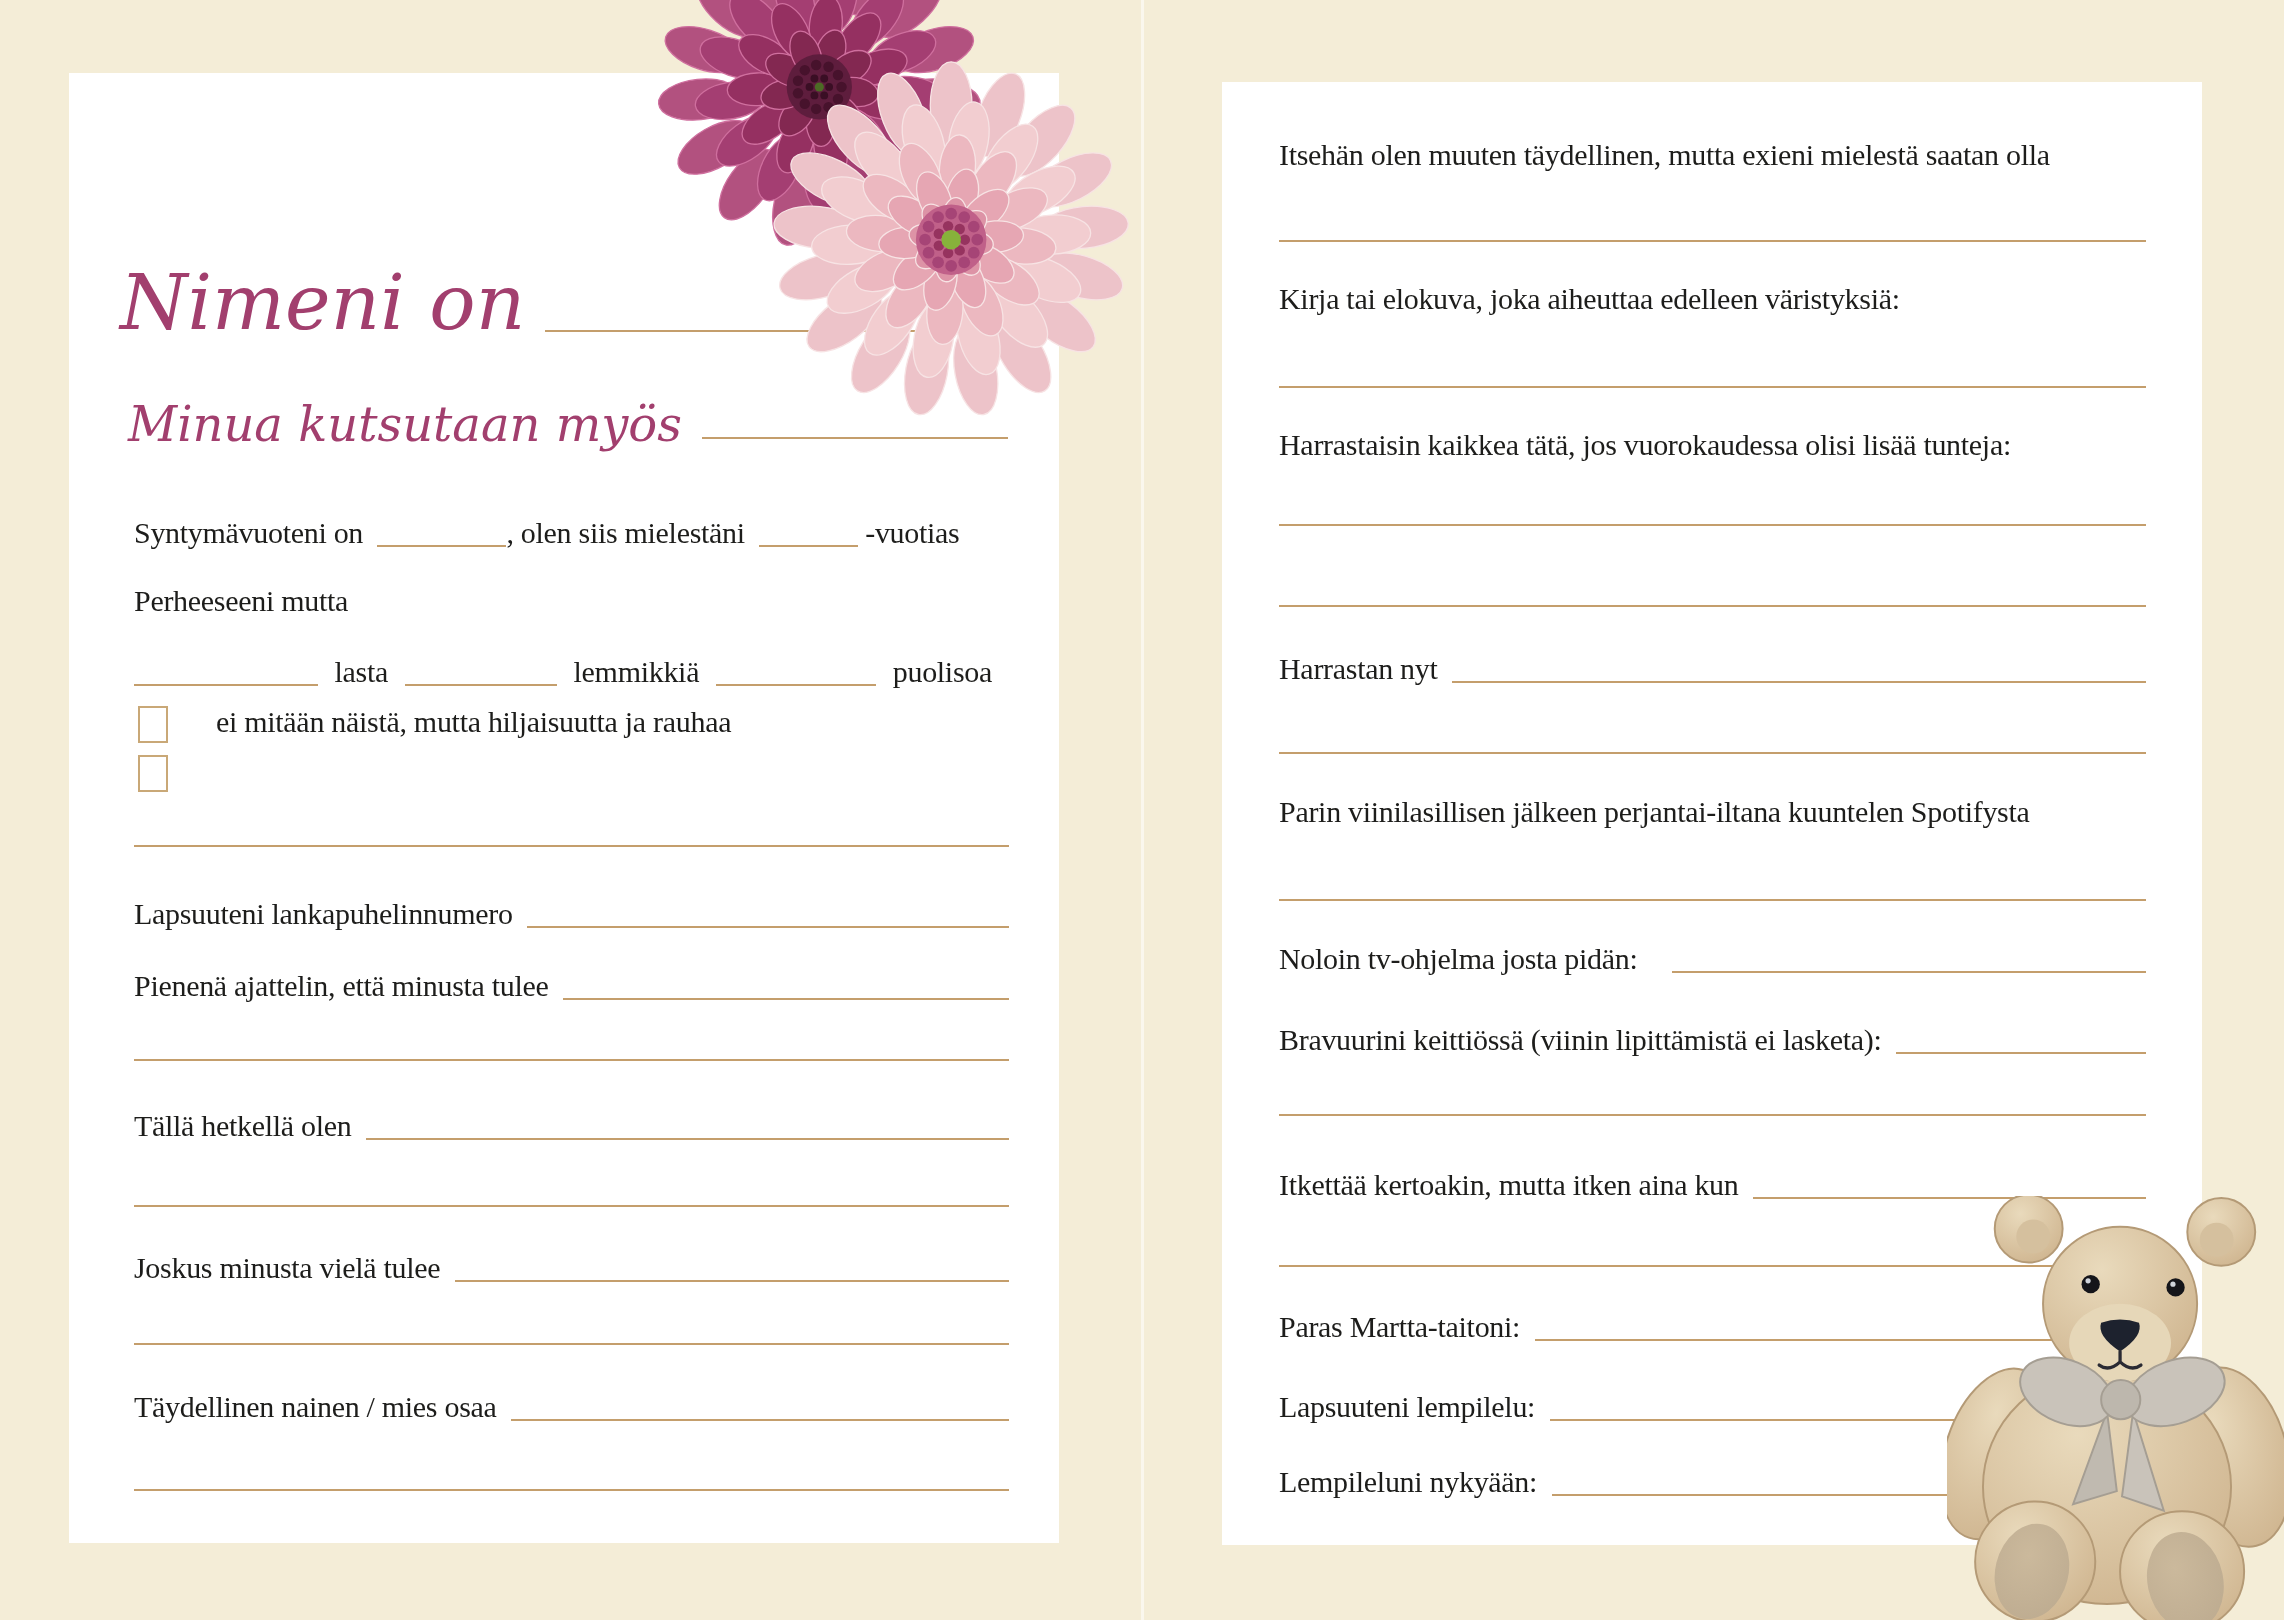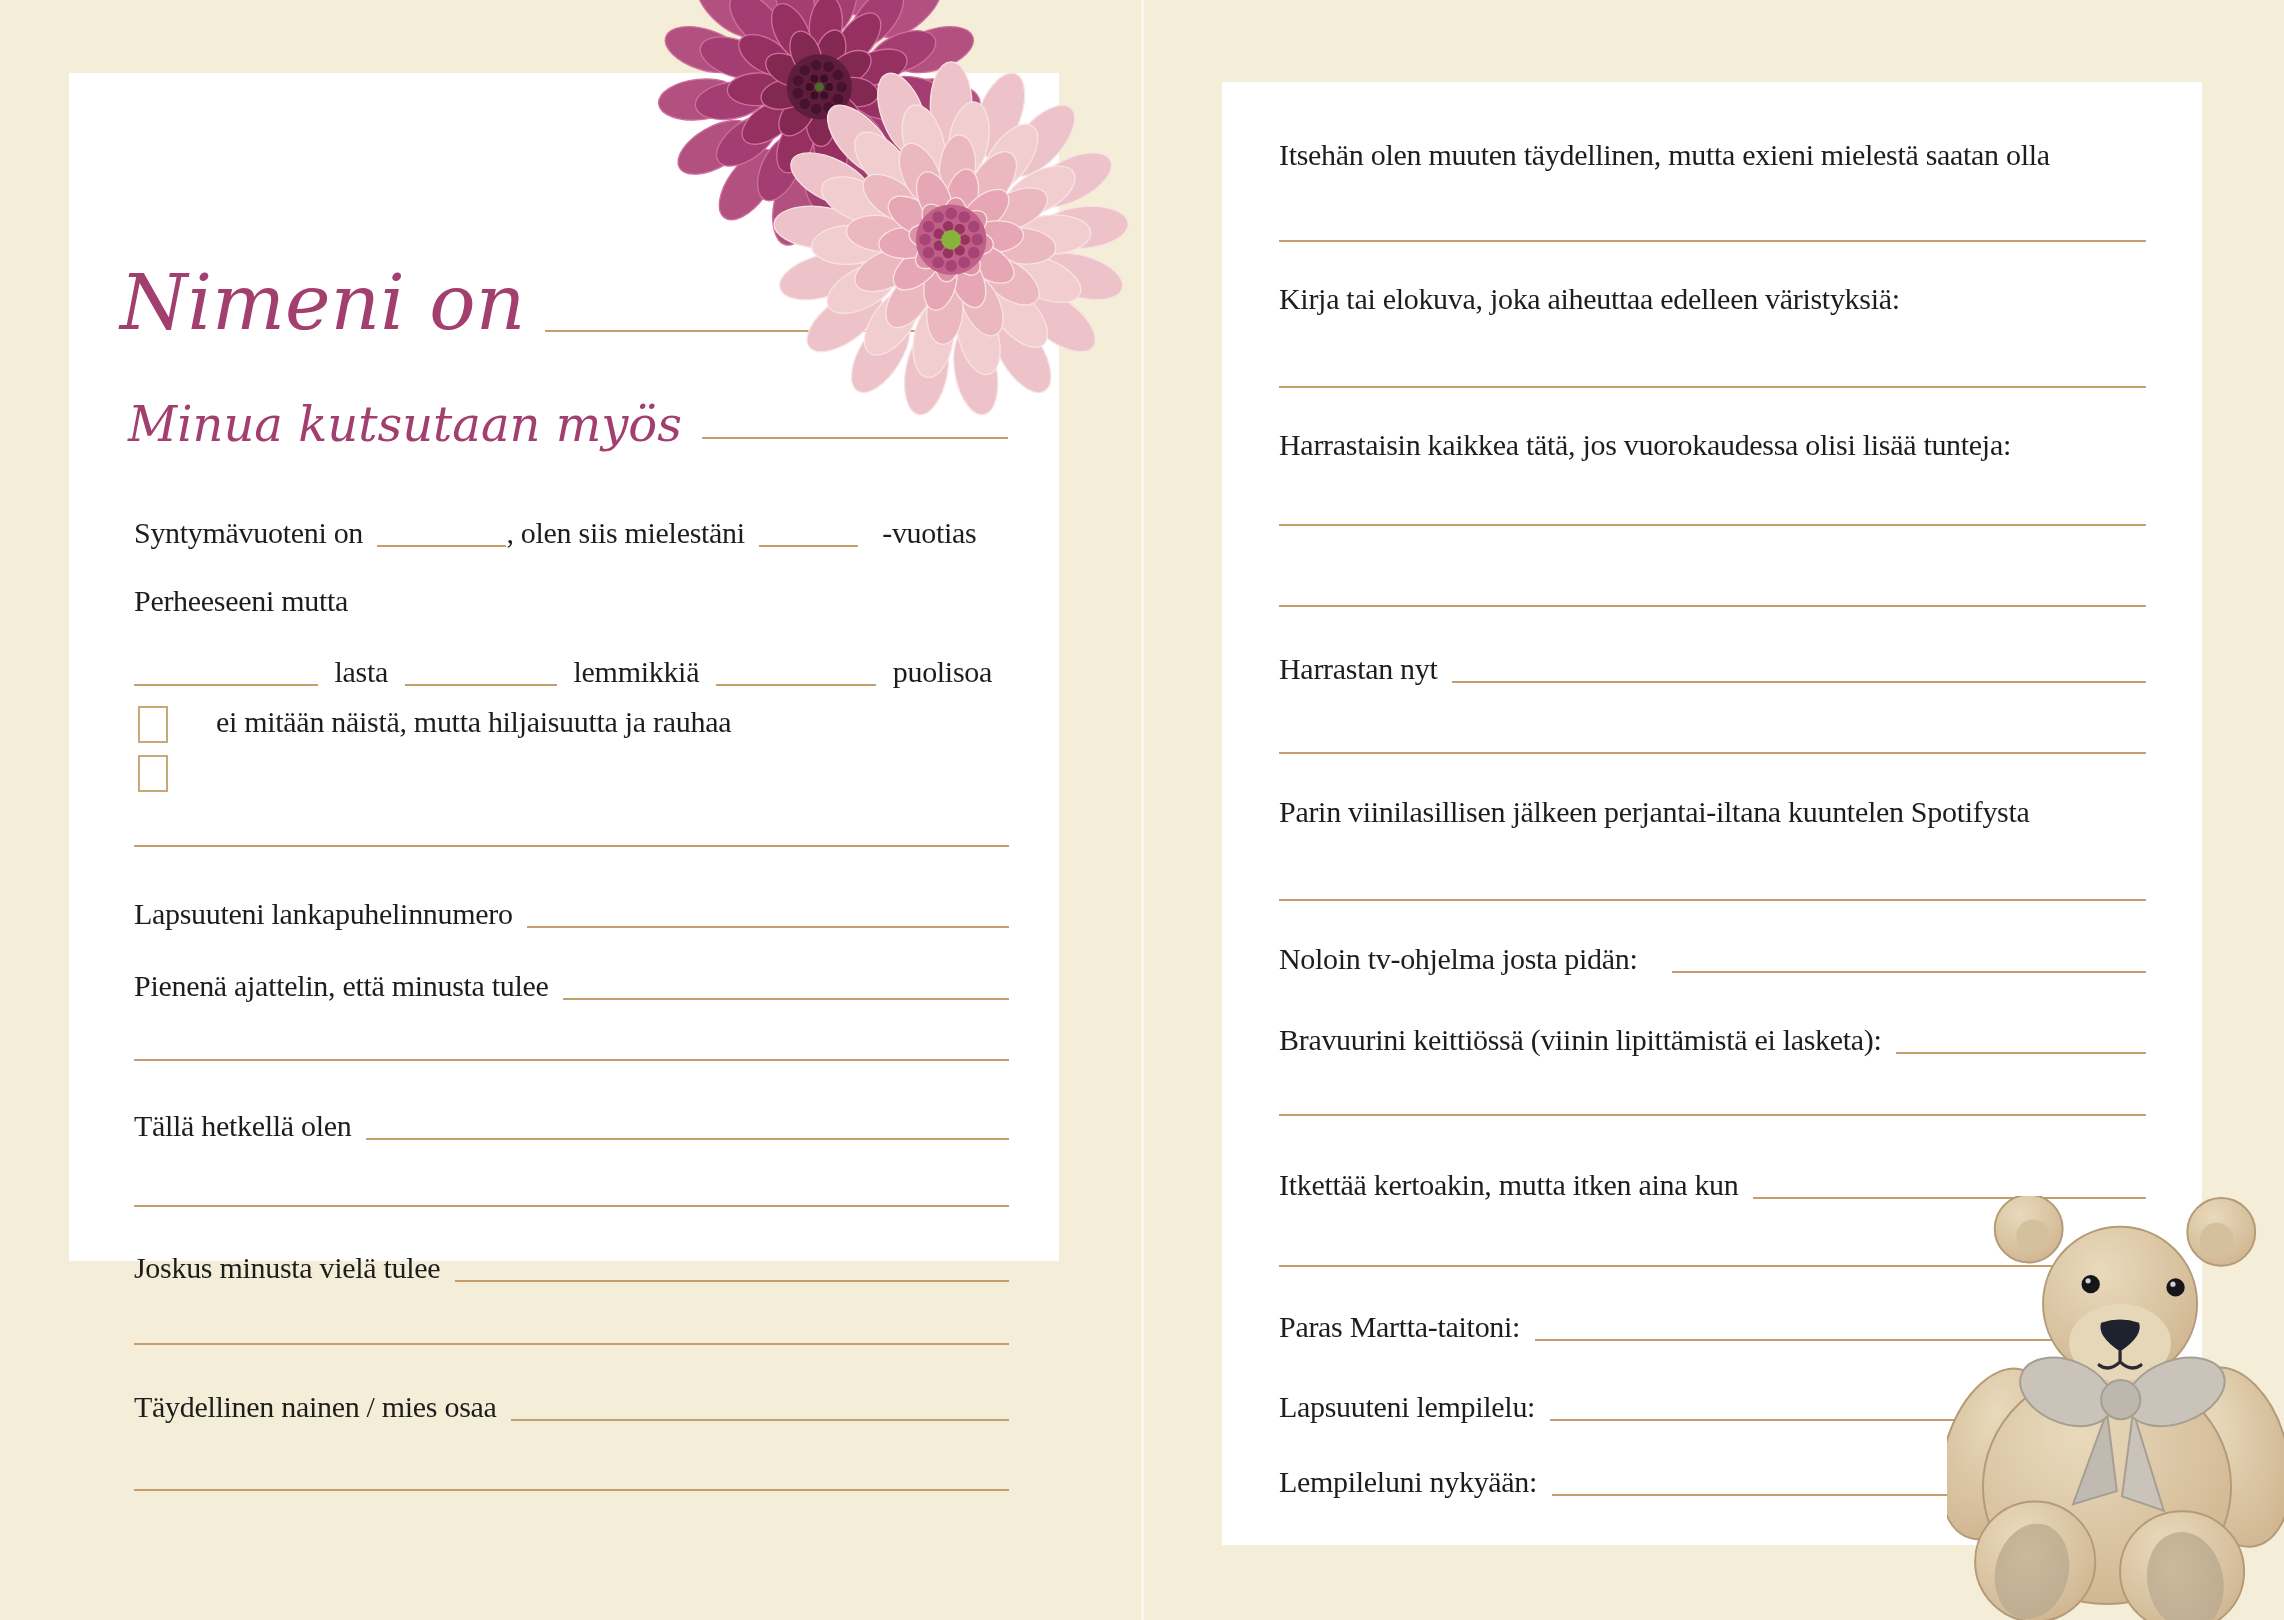--- a/index.html
+++ b/index.html
@@ -5,21 +5,21 @@
   html,body{margin:0;padding:0;}
   body{
     width:2284px;height:1621px;position:relative;overflow:hidden;
     background:var(--bg,#f4edd7);
     font-family:"Liberation Serif","DejaVu Serif",serif;
     color:var(--text,#1d1d1b);
   }
   .page{
     position:absolute;background:var(--page,#fff);z-index:1;
   }
-  .page-left{left:69px;top:73px;width:990px;height:1188px;}
+  .page-left{left:69px;top:73px;width:990px;height:1470px;}
   .page-right{left:1222px;top:82px;width:980px;height:1463px;}
   .spine{
     position:absolute;left:1141px;top:0;width:3.3px;height:100%;
     background:rgba(255,255,255,.55);z-index:0;
   }
   .row{
     position:absolute;display:flex;align-items:flex-end;
     font-size:30px;line-height:1.15;letter-spacing:-0.3px;white-space:nowrap;
   }
   .page-left .row{left:65px;right:50px;}
@@ -70,21 +70,21 @@
   <div class="row script-row" style="top:327px;left:59px;right:51px;">
     <span class="script md">Minua kutsutaan myös</span>
     <span class="fill"></span>
   </div>
 
   <div class="row" style="top:439px;">
     <span class="t">Syntymävuoteni on</span>
     <span class="fill fixed" style="width:129px;"></span>
     <span class="t" style="margin-left:0;">, olen siis mielestäni</span>
     <span class="fill fixed" style="width:99px;"></span>
-    <span class="t" style="margin-left:24px;text-align:right;">-vuotias</span>
+    <span class="t" style="margin-left:7px;text-align:right;">-vuotias</span>
   </div>
 
   <div class="row" style="top:511px;">
     <span class="t">Perheeseeni mutta</span>
   </div>
 
   <div class="row family-row" style="top:578px;">
     <span class="fill" style="flex:1.15;"></span>
     <span class="t">lasta</span>
     <span class="fill" style="flex:0.95;"></span>

